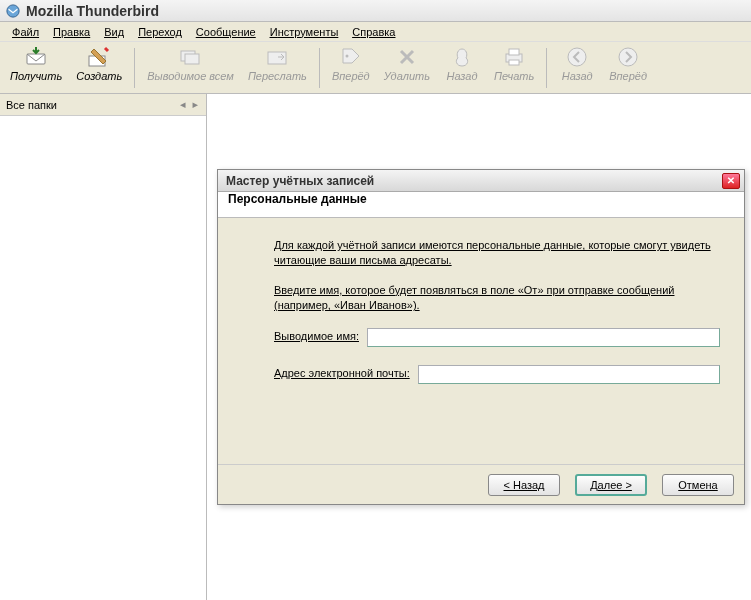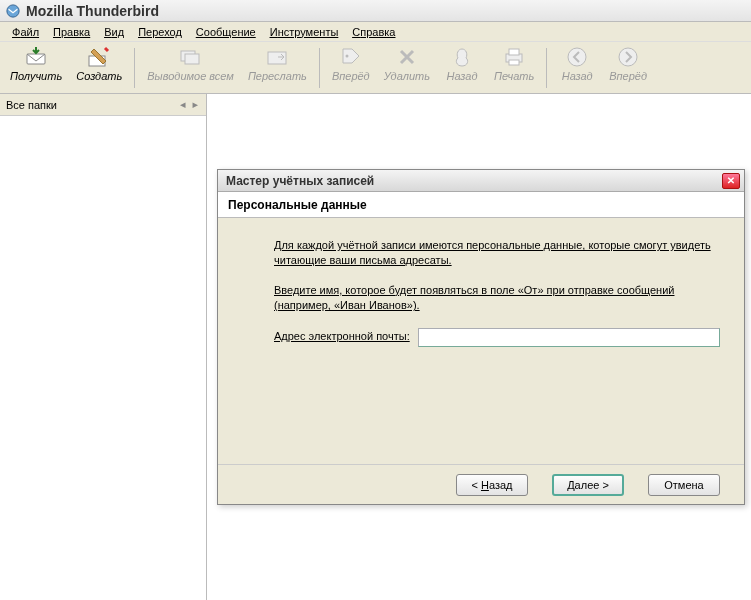--- a/index.html
+++ b/index.html
@@ -115,21 +115,21 @@
     border-radius: 2px;
     color: #fff; font-weight: bold;
     display: flex; align-items: center; justify-content: center;
     font-size: 10px; line-height: 1;
     cursor: default;
   }
   .wiz-subtitle {
     height: 26px;
     background: #fff;
     border-bottom: 1px solid #bbb;
-    display: flex; align-items: center;
+    display: flex; 
     padding: 0 10px;
     font-weight: bold;
     font-size: 12px;
   }
   .wiz-body {
     flex: 1;
     padding: 20px 24px 10px 56px;
     font-size: 11px;
     line-height: 1.4;
     color: #000;
@@ -149,21 +149,21 @@
     border-left-color: #abadb3;
     padding: 1px 3px;
     font-size: 11px;
     background: #fff;
   }
   .wiz-buttons {
     height: 40px;
     border-top: 1px solid #ccc;
     display: flex; align-items: center;
     justify-content: flex-end;
-    padding: 0 24px; gap: 24px;
+    padding: 0 10px; gap: 15px; text-decoration: underline;
   }
   .btn {
     min-width: 72px; height: 22px;
     border: 1px solid #888;
     border-radius: 3px;
     background: linear-gradient(#fdfdfd, #e3e3e3);
     font-size: 11px;
     padding: 0 10px;
     cursor: default;
     display: flex; align-items: center; justify-content: center;
@@ -307,20 +307,24 @@
         <div class="close-btn">
           <span>✕</span>
         </div>
       </div>
       <div class="wiz-subtitle">
         <span>Персональные данные</span>
       </div>
       <div class="wiz-body">
         <p>Для каждой учётной записи имеются персональные данные, которые смогут увидеть читающие ваши письма адресаты.</p>
         <p>Введите имя, которое будет появляться в поле «От» при отправке сообщений (например, «Иван Иванов»).</p>
+        <div class="form-row">
+          <label>Выводимое имя:</label>
+          <input type="text" value="" style="">
+        </div>
         <div class="form-row">
           <label>Адрес электронной почты:</label>
           <input type="text" value="" style="">
         </div>
       </div>
       <div class="wiz-buttons">
         <button class="btn">
             <span>&lt; <u>Н</u>азад</span>
           </button>
         <button class="btn default">

